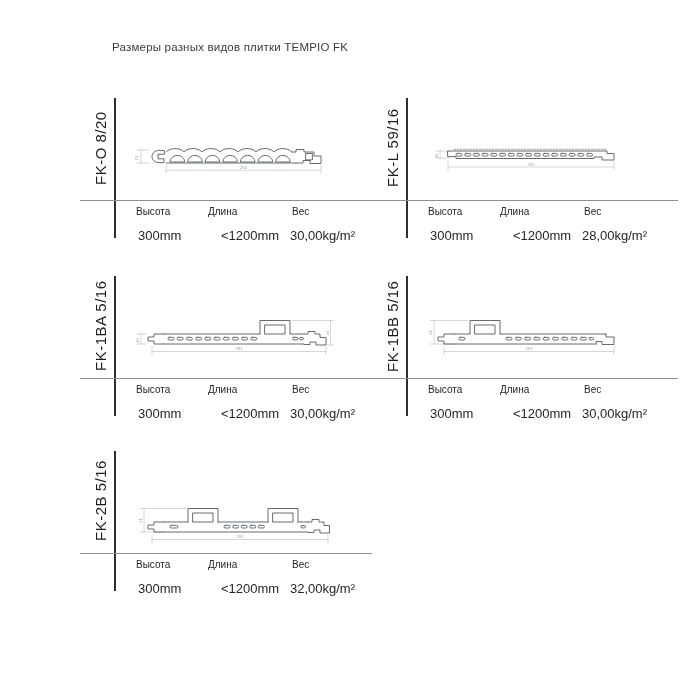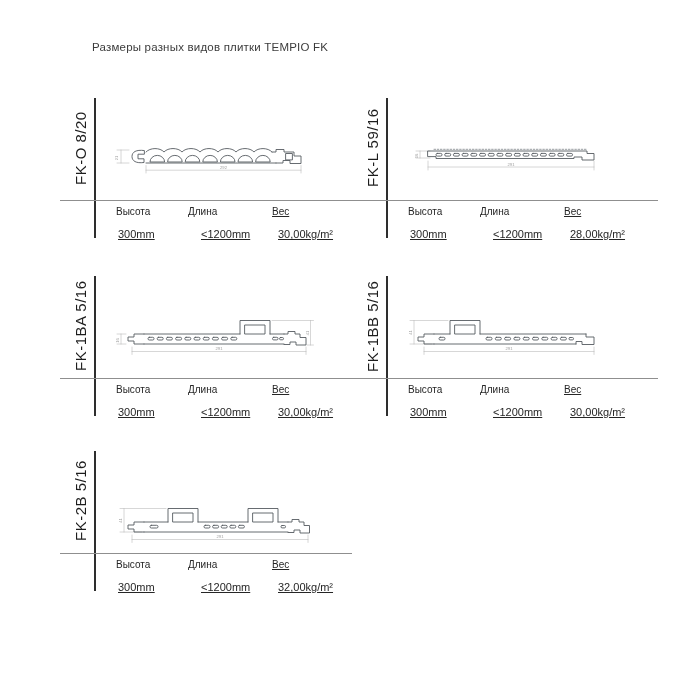--- a/index.html
+++ b/index.html
@@ -1,29 +1,29 @@
 <!DOCTYPE html>
 <html><head>
 <meta charset="utf-8">
 <style>
   html,body{margin:0;padding:0;background:#ffffff;}
   body{width:700px;height:700px;position:relative;font-family:"Liberation Sans",sans-serif;overflow:hidden;}
-  .page{position:absolute;inset:0;background:#ffffff;}
+  .page{position:absolute;inset:0;background:#ffffff;margin-left:20px;}
   .title{position:absolute;left:92px;top:41px;font-size:11.5px;color:#3c3c3c;letter-spacing:.2px;white-space:nowrap;}
   .section{position:absolute;height:146px;}
   .sec-left{width:292px;}
   .sec-right{width:306px;}
   .vline{position:absolute;left:34px;top:0;width:1.6px;height:140px;background:#2e2e2e;}
   .vlabel{position:absolute;left:8px;top:-2px;height:104px;width:24px;display:flex;align-items:center;justify-content:center;
           writing-mode:vertical-rl;transform:rotate(180deg);font-size:15px;color:#1d1d1d;letter-spacing:.5px;white-space:nowrap;}
   .hrule{position:absolute;left:0;top:102px;width:100%;height:1.4px;background:#8f8f8f;}
   .spec-head{position:absolute;top:108px;font-size:10px;color:#262626;white-space:nowrap;}
-  .spec-val{position:absolute;top:130px;font-size:11px;color:#262626;white-space:nowrap;text-decoration:underline;}
-  .c1{left:56px;} .c2{left:128px;} .c3{left:212px;text-decoration:underline;}
-  .v1{left:58px;} .v2{left:141px;text-align:right;} .v3{left:218px;}
+  .spec-val{position:absolute;top:130px;font-size:13px;color:#262626;white-space:nowrap;}
+  .c1{left:56px;} .c2{left:128px;} .c3{left:212px;}
+  .v1{left:58px;} .v2{left:141px;text-align:right;} .v3{left:210px;}
   .profile{position:absolute;width:212px;height:48px;}
   .profile path,.profile rect{fill:none;stroke:#565b61;stroke-width:.9;stroke-linejoin:round;stroke-linecap:round;}
   .profile .dim{stroke:#b6b6b6;stroke-width:.55;}
   .profile .dot{stroke:#6d7278;stroke-width:.7;}
   .profile text{fill:#a0a0a0;font-size:4.2px;stroke:none;font-family:"Liberation Sans",sans-serif;text-anchor:middle;}
 </style>
 </head>
 <body>
 
 <div class="page">

